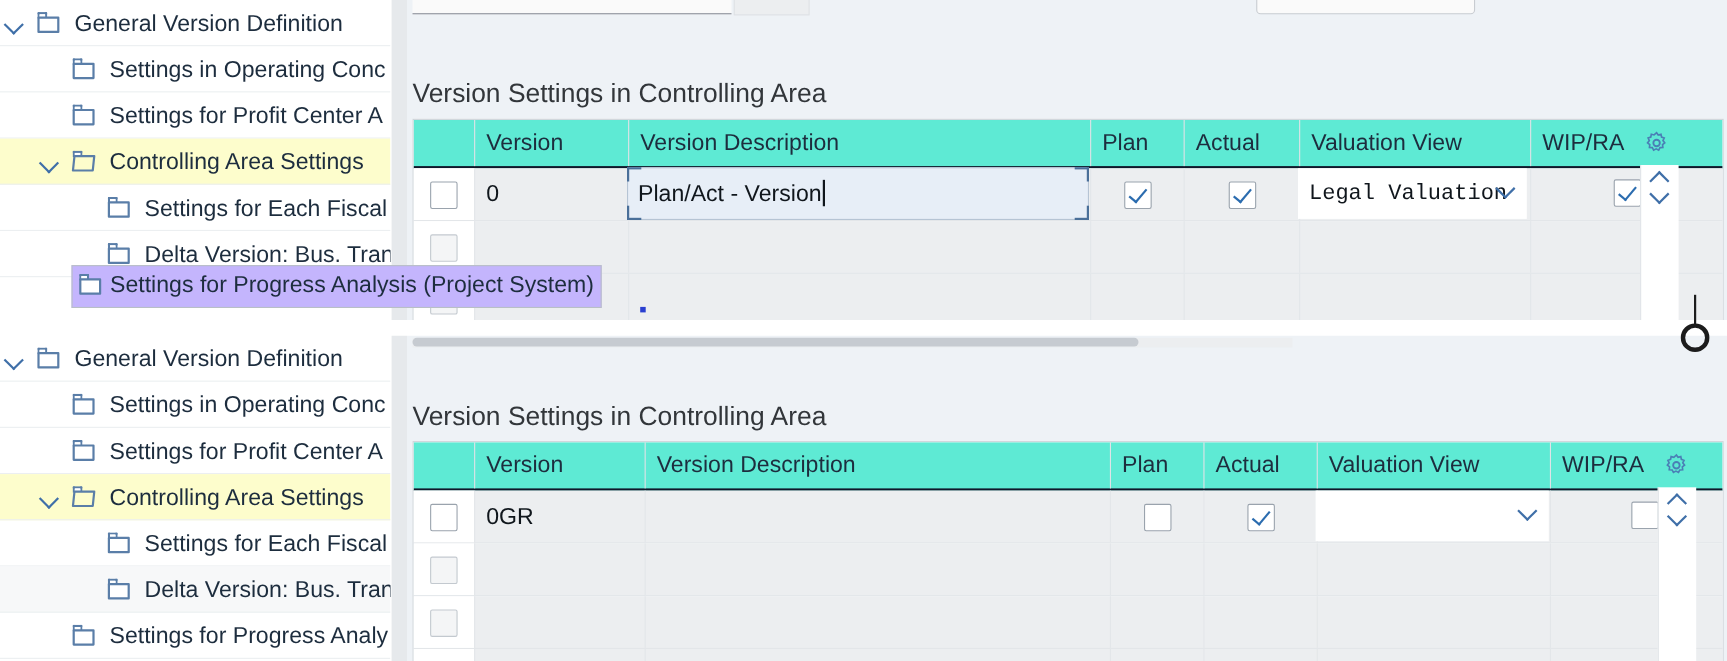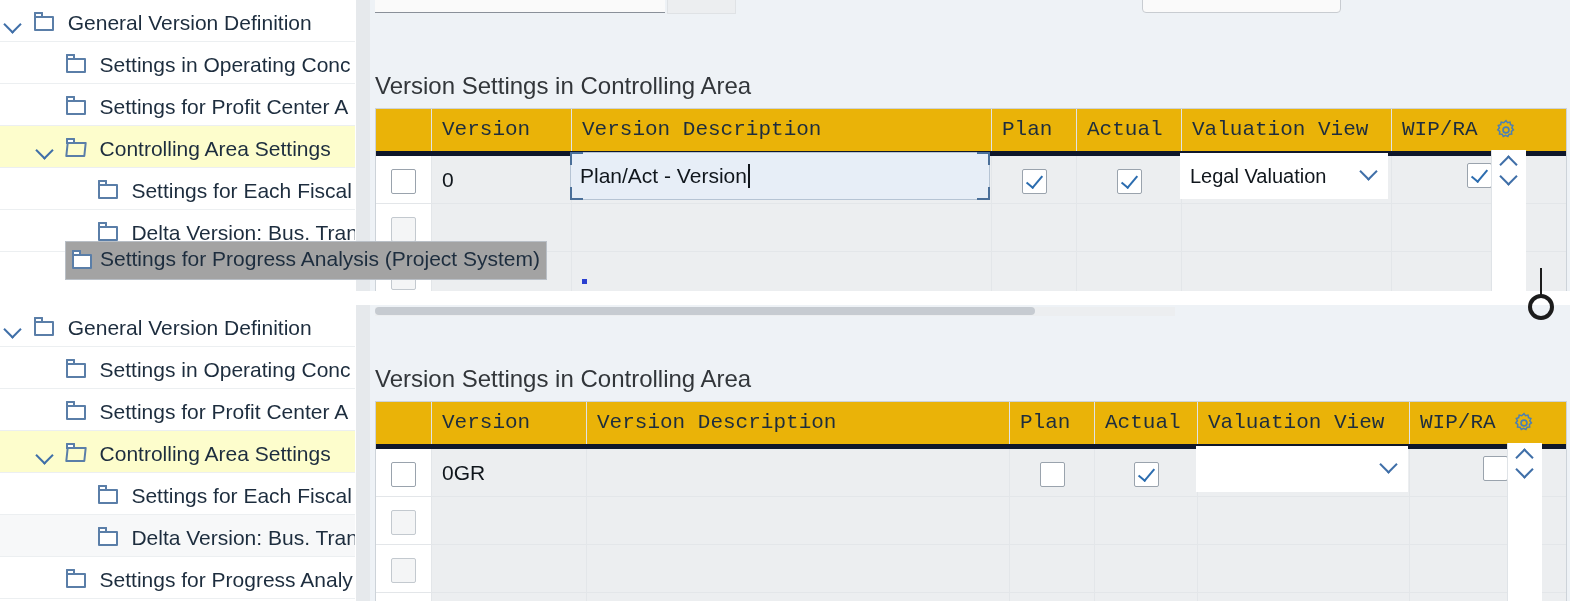--- a/index.html
+++ b/index.html
@@ -42,21 +42,21 @@
     position:absolute;left:2px;top:0px;width:9px;height:6px;
     border:2px solid #5a7ea8;border-bottom:none;border-radius:1px 1px 0 0;
     background:#ffffff;box-sizing:border-box;
   }
   .folder.open .body{background:#fdfdcc;transform:skewX(-6deg);}
   .tlabel{vertical-align:middle;}
 
   
   .tooltip{
     position:absolute;z-index:40;
-    background:#a3a3a3;border:1px solid #b9bfc6;
+    background:#c4b5fd;border:1px solid #b9bfc6;
     font-size:21px;color:#1d2d3e;white-space:nowrap;
     padding:2px 6px 3px 4px;line-height:30px;height:32px;
   }
 
   
   .vsplit{position:absolute;top:0;width:14px;height:100%;background:#e6e9ec;}
 
   
   .content{position:absolute;top:0;height:100%;background:#eef2f6;overflow:hidden;}
   .top-input{
@@ -67,21 +67,21 @@
   .top-btn{
     position:absolute;background:#fafafa;border:1px solid #c8ccd1;border-radius:4px;height:30px;
   }
 
   .sect-title{
     position:absolute;font-size:24px;color:#32363a;white-space:nowrap;
   }
 
   
   .tbl{position:absolute;background:#ffffff;border:1px solid #cdd3d9;overflow:hidden;}
-  .thead{height:42px;background:#eab308;border-bottom:5px solid #0f172a;position:relative;font-family:Liberation Mono, monospace;}
+  .thead{height:42px;background:#5eead4;border-bottom:2px solid #0f172a;position:relative;}
   .th{
     position:absolute;top:0;height:42px;line-height:42px;
     font-size:21px;color:#1d2d3e;white-space:nowrap;
     border-left:1px solid #dfe3e7;box-sizing:border-box;padding-left:10px;overflow:hidden;
   }
   .th.first{border-left:none;}
   .trow{position:relative;height:47px;border-bottom:1px solid #e3e6e9;}
   .trow.data{background:#eceef0;}
   .trow.empty{background:#eceef0;}
   .td{
@@ -117,21 +117,21 @@
   .brk.tr{right:-1px;top:-1px;border-right:2px solid #4a6f99;border-top:2px solid #4a6f99;}
   .brk.bl{left:-1px;bottom:-1px;border-left:2px solid #4a6f99;border-bottom:2px solid #4a6f99;}
   .brk.br{right:-1px;bottom:-1px;border-right:2px solid #4a6f99;border-bottom:2px solid #4a6f99;}
 
   
   .ddcell{
     position:absolute;background:#ffffff;box-sizing:border-box;
   }
   .ddcell .v{
     position:absolute;left:10px;top:50%;transform:translateY(-50%);
-    font-family:Liberation Sans, sans-serif;font-size:20px;color:#10161c;white-space:nowrap;
+    font-family:Liberation Mono, monospace;font-size:20px;color:#10161c;white-space:nowrap;
   }
   .ddarrow{position:absolute;right:10px;top:50%;width:18px;height:18px;margin-top:-13px;}
   .ddarrow::before{
     content:"";position:absolute;left:2px;top:2px;width:11px;height:11px;
     border-right:2.2px solid #3f6fa8;border-bottom:2.2px solid #3f6fa8;transform:rotate(45deg);
   }
 
   .gear{
     position:absolute;width:24px;height:24px;
   }

